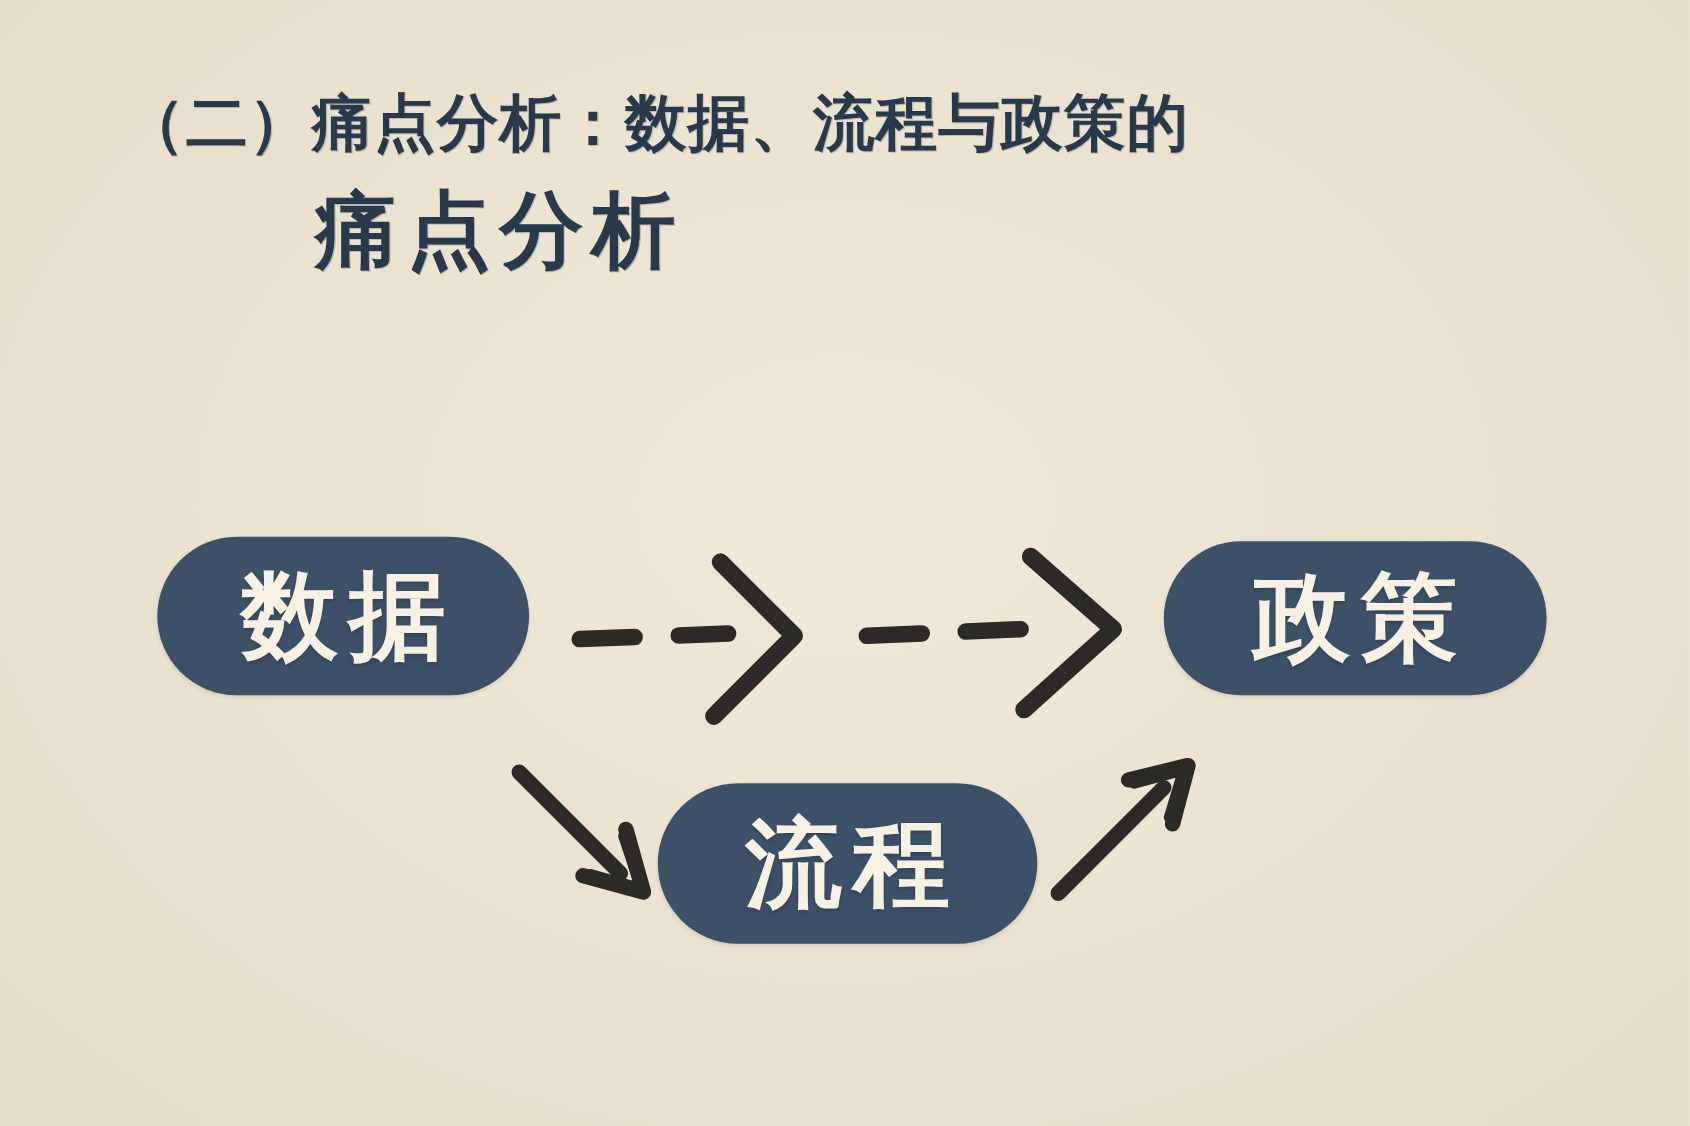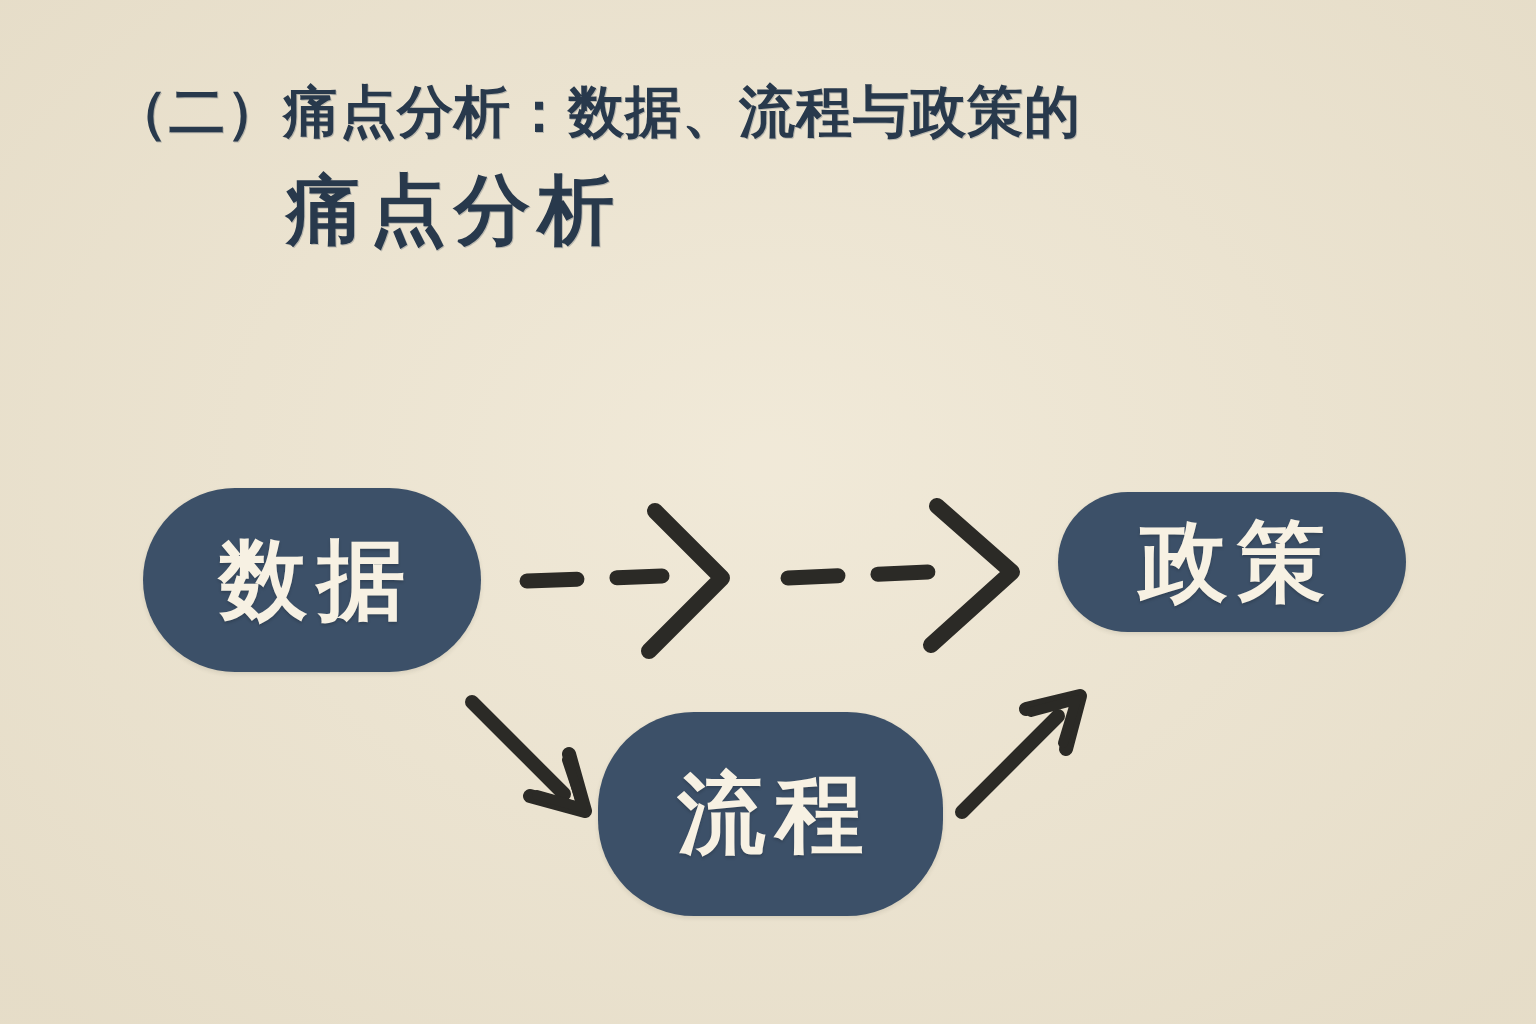--- a/index.html
+++ b/index.html
@@ -60,23 +60,23 @@
     font-weight: 700;
     font-size: 88px;
     letter-spacing: 10px;
     z-index: 2;
     box-shadow: 0 2px 4px rgba(60,60,40,0.12);
   }
   .node span {
     padding-left: 10px; 
     text-shadow: 0 2px 3px rgba(0,0,0,0.18);
   }
-  .node-data    { left: 143px;  top: 488px; width: 338px; height: 184px; }
+  .node-data    { left: 143px;  top: 488px; width: 338px; height: 144px; }
   .node-policy  { left: 1058px; top: 492px; width: 348px; height: 140px; }
-  .node-process { left: 598px;  top: 712px; width: 345px; height: 204px; justify-content: center; }
+  .node-process { left: 598px;  top: 712px; width: 345px; height: 146px; justify-content: center; }
   svg.arrows {
     position: absolute;
     inset: 0;
     width: 100%;
     height: 100%;
     z-index: 1;
   }
   .arrow {
     stroke: var(--arrow, #2B2A26);
     fill: none;

